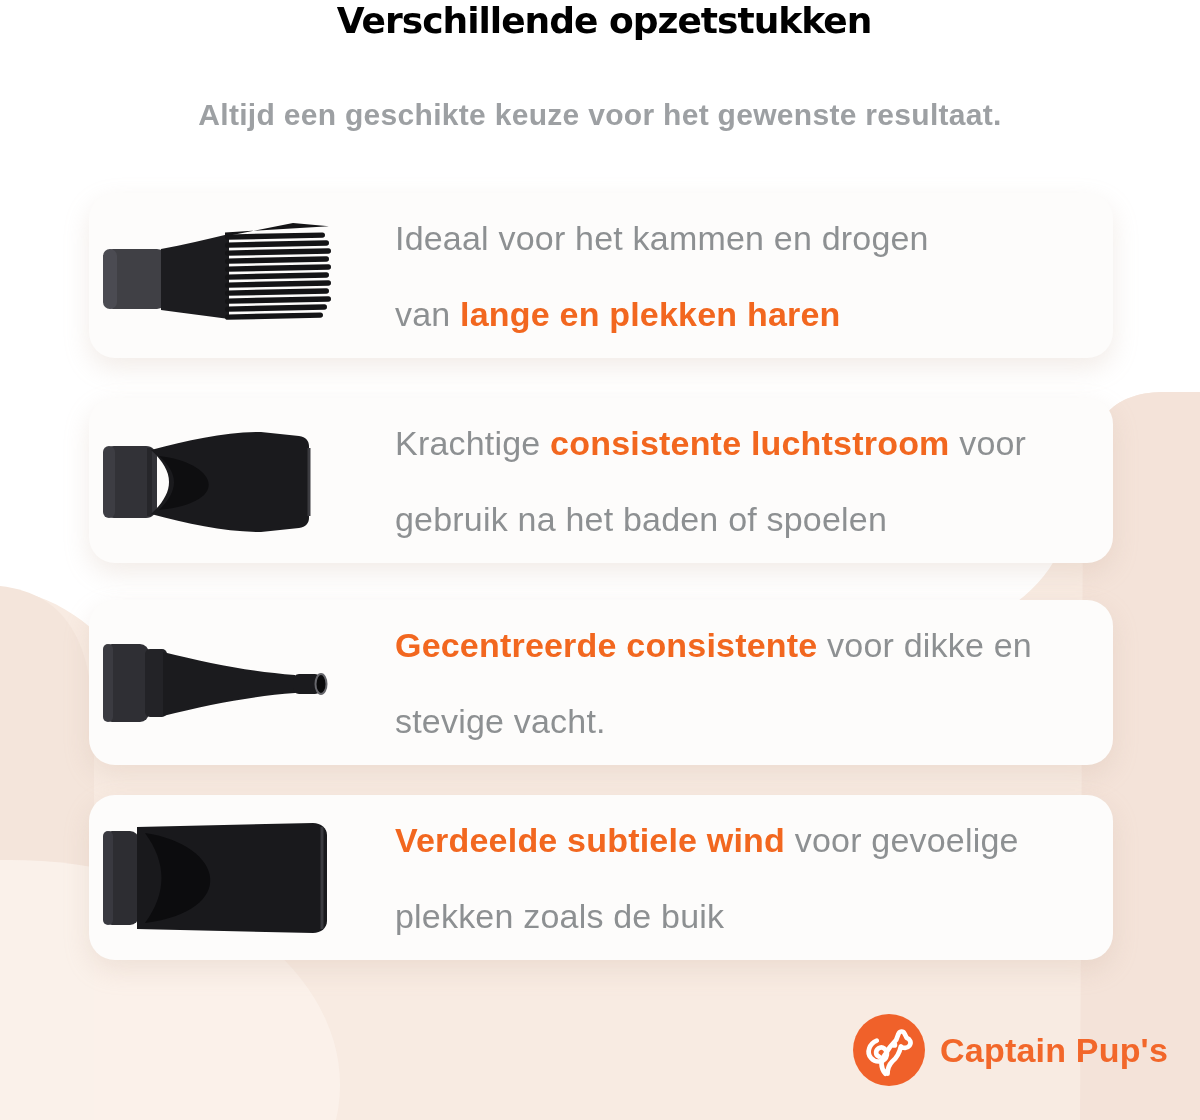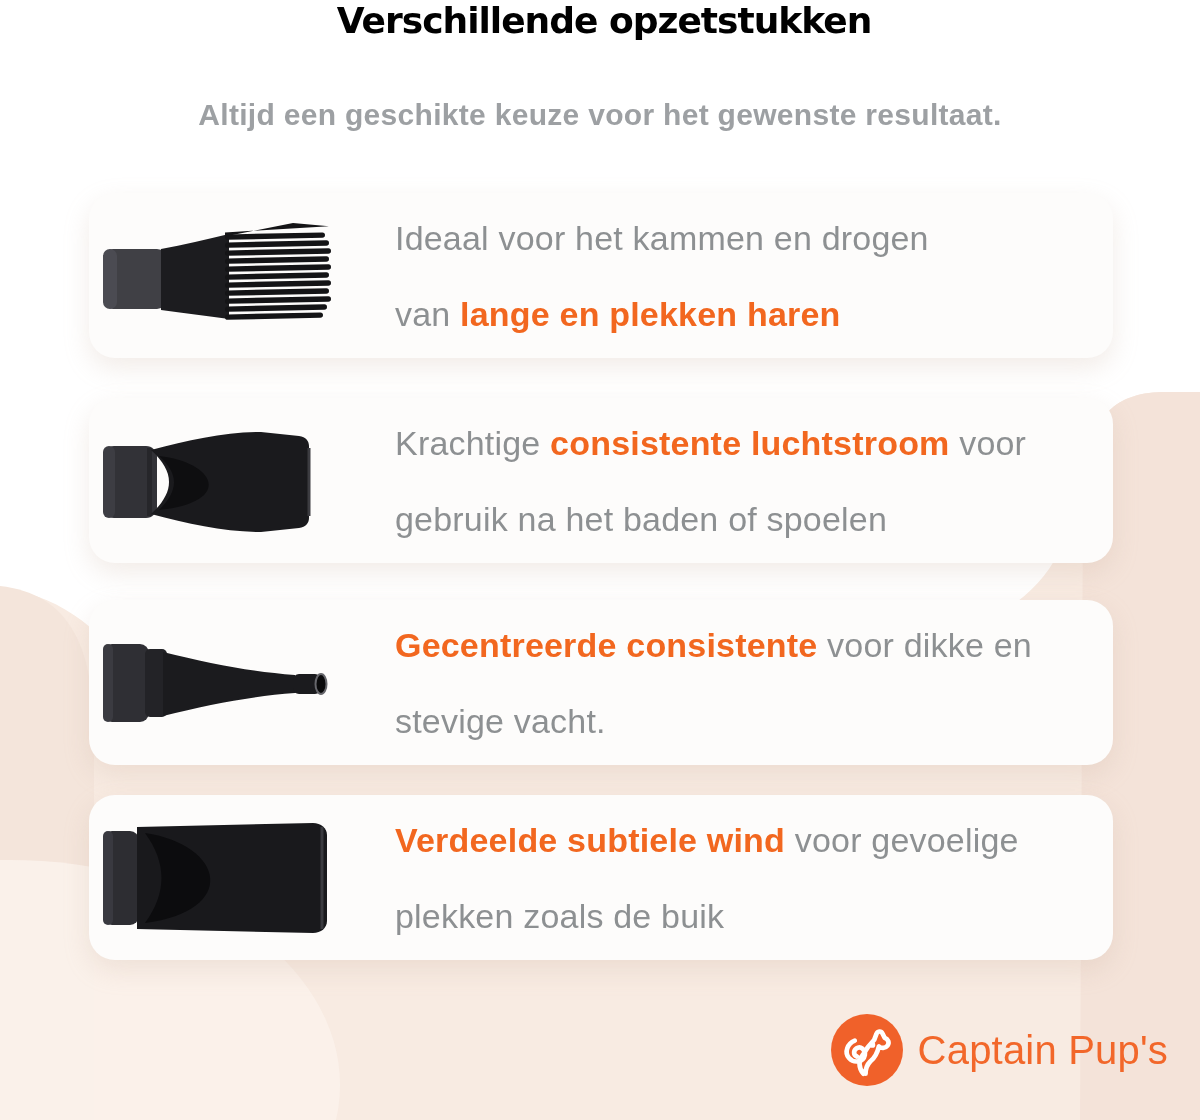--- a/index.html
+++ b/index.html
@@ -37,21 +37,21 @@
     letter-spacing:.2px; white-space:pre-wrap;
   }
   .accent{color:#f2671f; font-weight:700;}
   .footer{
     position:absolute; top:1014px; right:32px; z-index:2;
     display:flex; align-items:center; gap:15px;
   }
   .logo{display:block; width:72px; height:72px;}
   .logo svg{display:block; width:72px; height:72px;}
   .brand-text{
-    font-size:40px; font-weight:400; color:#f2672a; letter-spacing:.2px;
+    font-size:34px; font-weight:700; color:#f2672a; letter-spacing:.2px;
     font-family:"Liberation Sans", sans-serif; white-space:nowrap;
   }
 </style>
 </head>
 <body>
 
 <div class="canvas">
 
   <svg class="bg" width="1200" height="1120" viewBox="0 0 1200 1120" aria-hidden="true">
     <path d="M0,588 C70,596 105,640 135,672 C200,706 480,668 740,664

